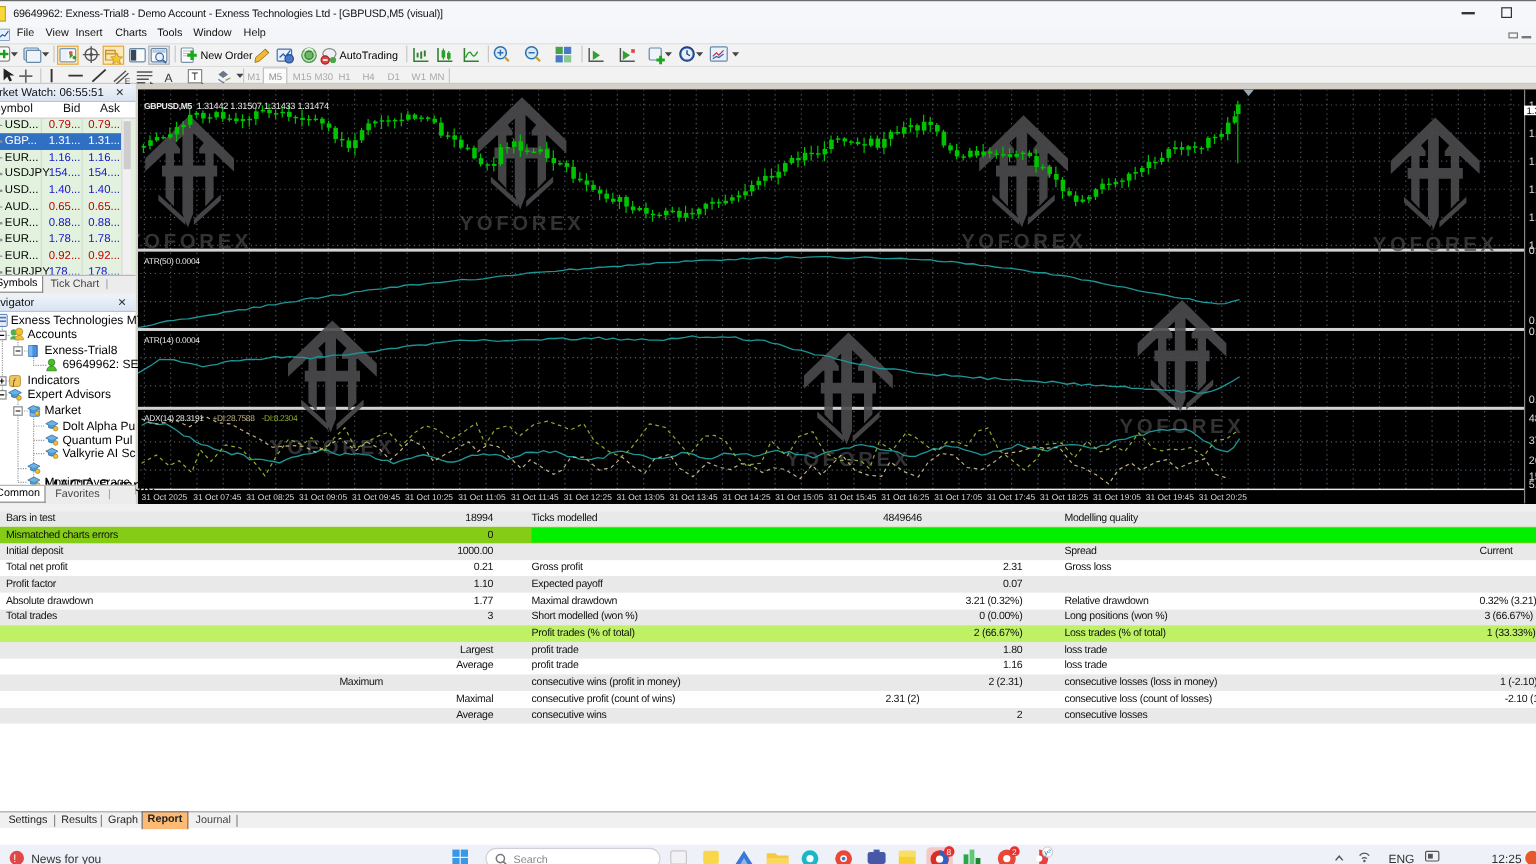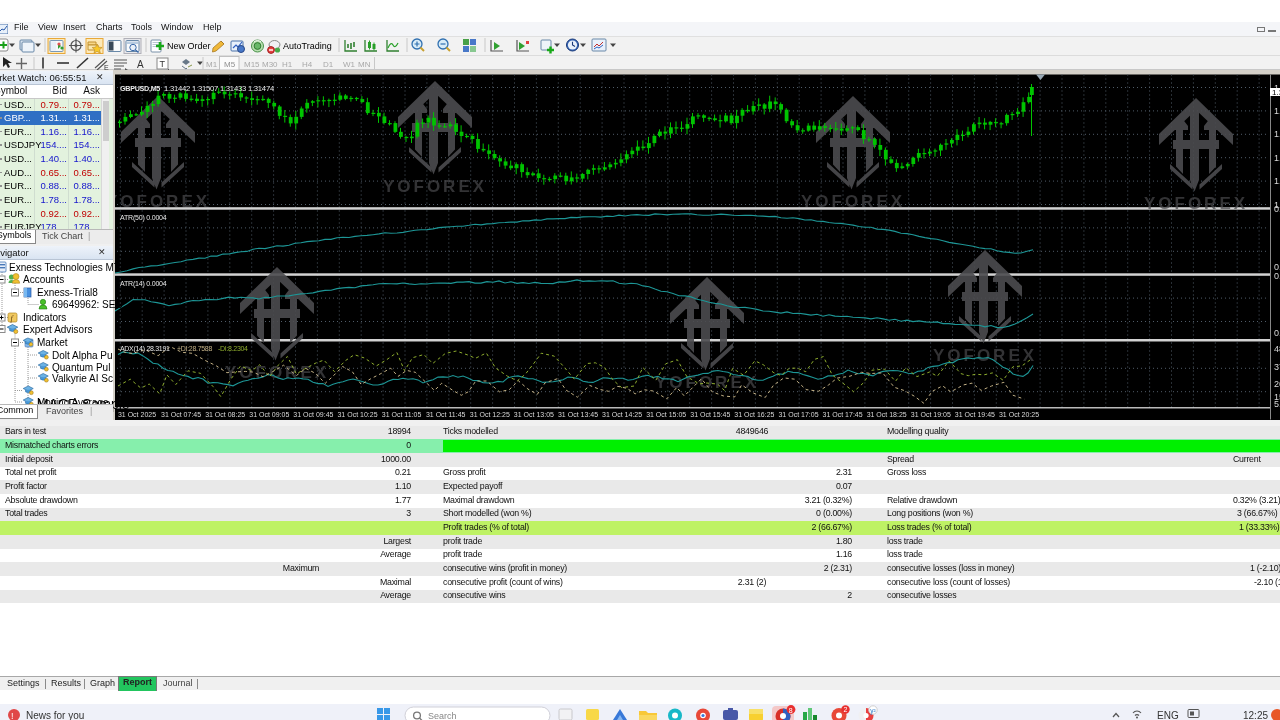--- a/index.html
+++ b/index.html
@@ -7,20 +7,26 @@
 .rrow span { position:absolute; top:0.5px; white-space:nowrap; }
 .mwrow { position:absolute; left:0; width:101px; height:13.65px; font-size:9.5px; line-height:13px; }
 .mwdash { position:absolute; left:-2px; top:6px; width:4px; height:1.5px; background:#909090; }
 .ssep { position:absolute; top:1px; width:1px; height:12px; background:#cfcfcf; }
 .tsep { position:absolute; top:2px; width:1px; height:10px; background:#8a8a8a; }
 .ptitle { position:absolute; left:0; width:113px; height:14px; background:linear-gradient(#eef3fa,#d9e4f2); border-bottom:1px solid #b8c4d4; font-size:9.5px; color:#111; line-height:13px; z-index:2; }
 .pclose { position:absolute; right:3px; top:0; font-size:9px; color:#333; }
 </style></head>
 <body>
 <div id="page">
+<div style="position:absolute;left:0;top:0;width:1280px;height:22px;background:#f6f7fb;border-top:1px solid #6a6a6a">
+<div style="position:absolute;left:-7px;top:4px;width:12px;height:13px;background:#f8d838;border:1px solid #c8a818"></div>
+<span style="position:absolute;left:11px;top:5px;font-size:9px;letter-spacing:-0.15px;color:#111">69649962: Exness-Trial8 - Demo Account - Exness Technologies Ltd - [GBPUSD,M5 (visual)]</span>
+<span style="position:absolute;left:1218px;top:9px;width:11px;height:1.6px;background:#333"></span>
+<div style="position:absolute;left:1251px;top:5px;width:9px;height:9px;border:1.4px solid #333"></div>
+</div>
 <div style="position:absolute;left:0;top:22px;width:1280px;height:14px;background:#f4f5f8;font-size:9px;color:#111">
 <svg width="10" height="10" style="position:absolute;left:-2px;top:2px">
         <rect x="0" y="0" width="10" height="10" fill="#e8f0fa" stroke="#4870a8"></rect>
         <path d="M2,7 l2,-2 2,1 3,-4" stroke="#2858a8" fill="none"></path>
       </svg>
 <span style="position:absolute;left:14px">File</span>
 <span style="position:absolute;left:38px">View</span>
 <span style="position:absolute;left:63px">Insert</span>
 <span style="position:absolute;left:96px">Charts</span>
 <span style="position:absolute;left:131px">Tools</span>
@@ -549,21 +555,21 @@
       </g>
     </svg>
 <div style="position:absolute;left:0;top:420px;width:1280px;height:6px;background:#f0f0f0"></div>
 <div class="rrow" style="top:425.8px;background:#e9e9e9">
       <span style="left:5px">Bars in test</span>
       <span style="left:211px;width:200px;text-align:right">18994</span>
       <span style="left:443px">Ticks modelled</span>
       <span style="left:652px;width:200px;text-align:center">4849646</span>
       <span style="left:887px">Modelling quality</span>
     </div>
-    <div class="rrow" style="top:439.4px;background:#86efac">
+    <div class="rrow" style="top:439.4px;background:#84cc16">
       <div style="position:absolute;left:443px;top:0.8px;width:837px;height:12px;background:#00f000"></div>
       <span style="left:5px">Mismatched charts errors</span>
       <span style="left:211px;width:200px;text-align:right">0</span>
     </div>
     <div class="rrow" style="top:453.1px;background:#e9e9e9">
       <span style="left:5px">Initial deposit</span>
       <span style="left:211px;width:200px;text-align:right">1000.00</span>
       <span style="left:887px">Spread</span>
       <span style="left:1233px">Current</span>
     </div>
@@ -633,21 +639,21 @@
       <span style="left:443px">consecutive wins</span>
       <span style="left:652px;width:200px;text-align:right">2</span>
       <span style="left:887px">consecutive losses</span>
     </div>
 <div style="position:absolute;left:0;top:676px;width:1280px;height:14px;background:#f0f0f0;border-top:1px solid #a8a8a8;font-size:9px;color:#222;z-index:5">
 <span style="position:absolute;left:7px;top:1px">Settings</span>
 <span class="tsep" style="left:45px"></span>
 <span style="position:absolute;left:51px;top:1px">Results</span>
 <span class="tsep" style="left:84px"></span>
 <span style="position:absolute;left:90px;top:1px">Graph</span>
-<div style="position:absolute;left:118px;top:-1px;width:39px;height:15px;background:#22c55e;border:1px solid #787878;border-bottom:none;text-align:center;font-weight:bold">Report</div>
+<div style="position:absolute;left:118px;top:-1px;width:39px;height:15px;background:#fdba74;border:1px solid #787878;border-bottom:none;text-align:center;font-weight:bold">Report</div>
 <span style="position:absolute;left:163px;top:1px;color:#444">Journal</span>
 <span class="tsep" style="left:197px"></span>
 </div>
 <div style="position:absolute;left:0;top:704px;width:1280px;height:16px;background:#eff1f9"></div>
 <svg width="1280" height="16" style="position:absolute;left:0;top:704px">
 <g font-family="Liberation Sans, sans-serif">
 <circle cx="14" cy="11" r="6" fill="#e04848"></circle>
         <text x="11" y="14.5" font-size="9" fill="#fff">!</text>
 <text x="26" y="15" font-size="10" fill="#333">News for you</text>
 <g transform="translate(377,4)">

